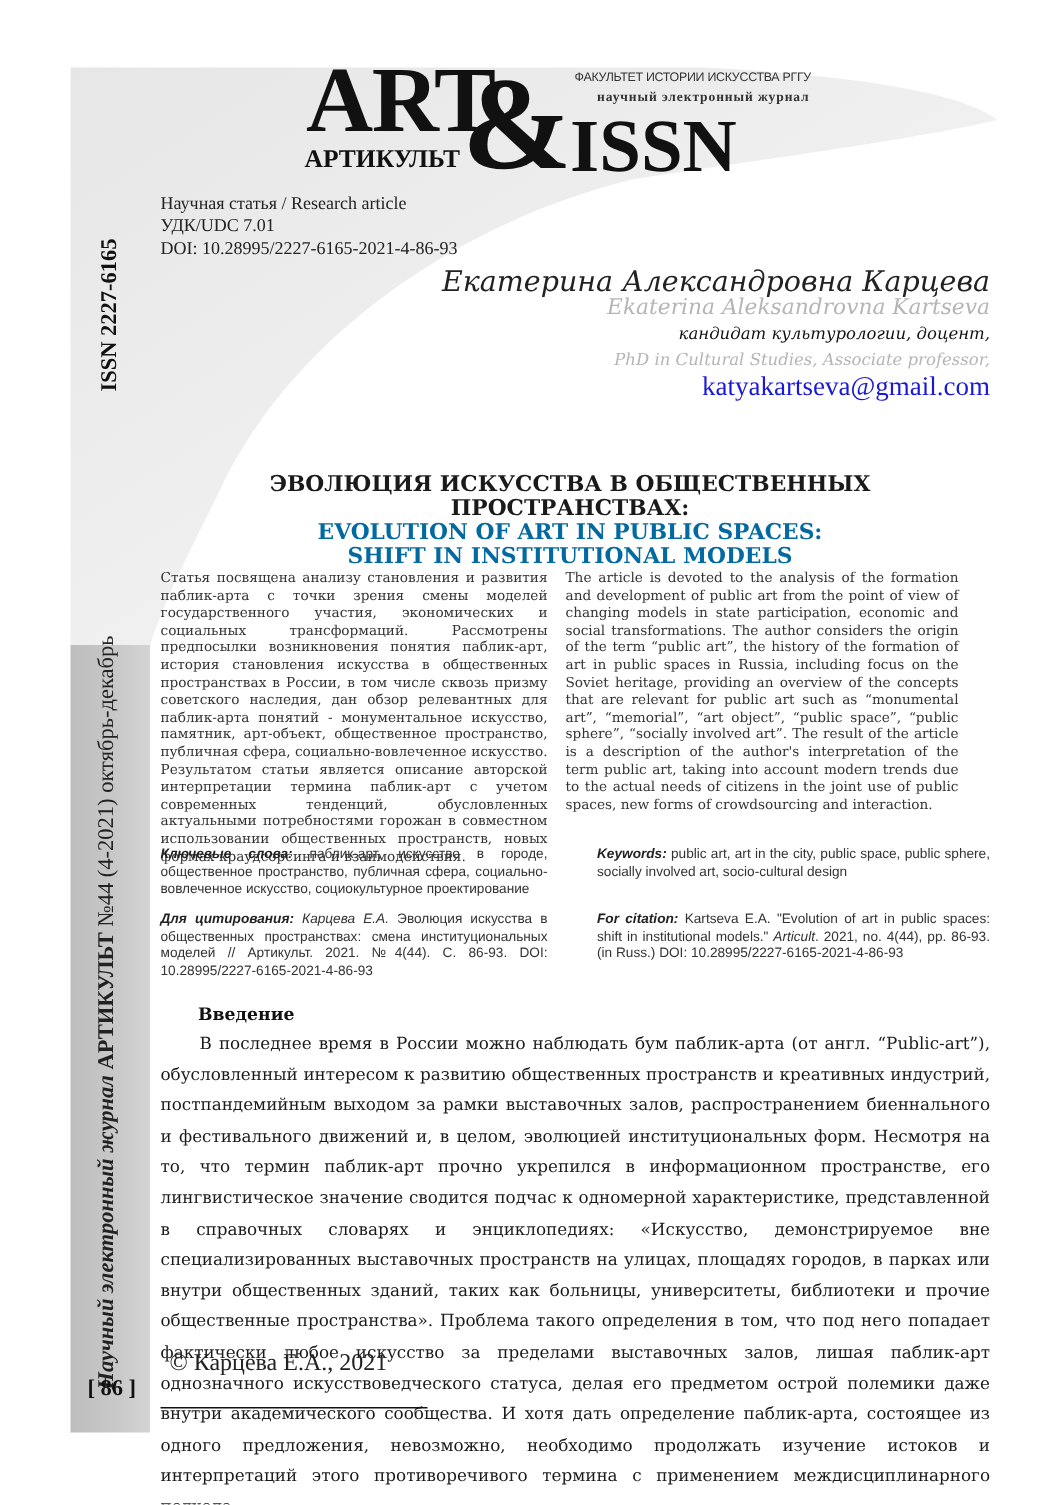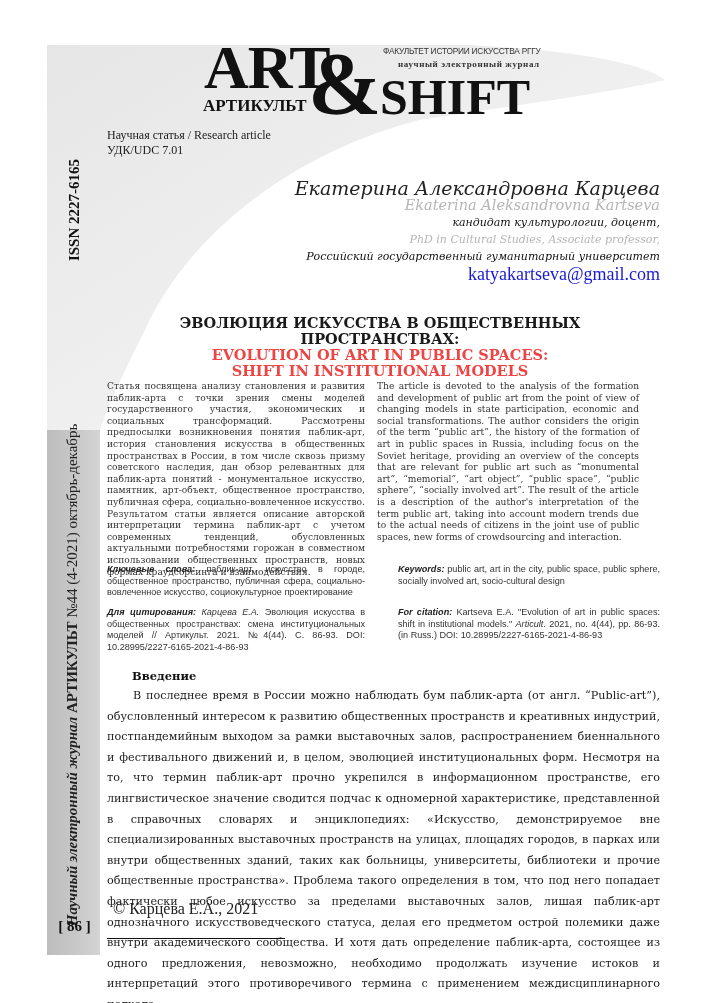--- a/index.html
+++ b/index.html
@@ -39,21 +39,21 @@
   .author { position:absolute; right:49px; top:180px; text-align:right; font-family:"DejaVu Serif", serif; font-style:italic; }
   .author .ru-name { font-size:19px; color:#222; line-height:17px; }
   .author .en-name { font-size:14.5px; color:#b5b5b5; line-height:17px; }
   .author .ru { font-size:11px; color:#111; line-height:17px; }
   .author .en { font-size:11px; color:#b5b5b5; line-height:17px; }
   .author .email { font-family:"Liberation Serif", serif; font-style:normal; font-size:18px; color:#1a1ad6; line-height:16px; text-decoration:none; }
 
   .title { position:absolute; left:100px; top:315px; width:560px; text-align:center;
            font-family:"DejaVu Serif", serif; font-weight:bold; font-size:14.5px; line-height:16px; }
   .title .ru { color:#1a1a1a; }
-  .title .en { color:#ef4444;text-align:center; }
+  .title .en { color:#0369a1;text-align:center; }
 
   .col { position:absolute; top:381px; width:258px; font-family:"DejaVu Serif", serif; font-size:9.1px; line-height:11.6px; color:#333; text-align:justify; }
   .col.left { left:107px; }
   .col.right { left:377px; width:262px; }
   .col p { margin:0; }
   .kw { position:absolute; width:258px; font-family:Liberation Sans, sans-serif; font-size:9.1px; line-height:11.6px; color:#333; text-align:justify; }
   .kw b { font-style:italic; font-weight:bold; color:#222; }
   .kw i { font-style:italic; }
 
   .intro-h { position:absolute; left:132px; top:669px; font-family:"DejaVu Serif", serif; font-weight:bold; font-size:11.5px; color:#111; }
@@ -93,34 +93,34 @@
 </div>
 
 <div class="page-num">[ 86 ]</div>
 
 <div class="logo">
   <div class="art">ART</div>
   <div class="artikult">АРТИКУЛЬТ</div>
   <div class="amp">&amp;</div>
   <div class="fak">ФАКУЛЬТЕТ ИСТОРИИ ИСКУССТВА РГГУ</div>
   <div class="nej">научный электронный журнал</div>
-  <div class="cult">SHIFT</div>
+  <div class="cult">ISSN</div>
 </div>
 
 <div class="meta">
   <div>Научная статья / Research article</div>
   <div>УДК/UDC 7.01</div>
+  <div>DOI: 10.28995/2227-6165-2021-4-86-93</div>
 </div>
 
 <div class="author">
   <div class="ru-name">Екатерина Александровна Карцева</div>
   <div class="en-name">Ekaterina Aleksandrovna Kartseva</div>
   <div class="ru">кандидат культурологии, доцент,</div>
   <div class="en">PhD in Cultural Studies, Associate professor,</div>
-  <div class="ru">Российский государственный гуманитарный университет</div>
   <a class="email">katyakartseva@gmail.com</a>
 </div>
 
 <div class="title">
   <div class="ru">ЭВОЛЮЦИЯ ИСКУССТВА В ОБЩЕСТВЕННЫХ ПРОСТРАНСТВАХ:</div>
   <div class="en">EVOLUTION OF ART IN PUBLIC SPACES:</div>
   <div class="en">SHIFT IN INSTITUTIONAL MODELS</div>
 </div>
 
 <div class="col left">

